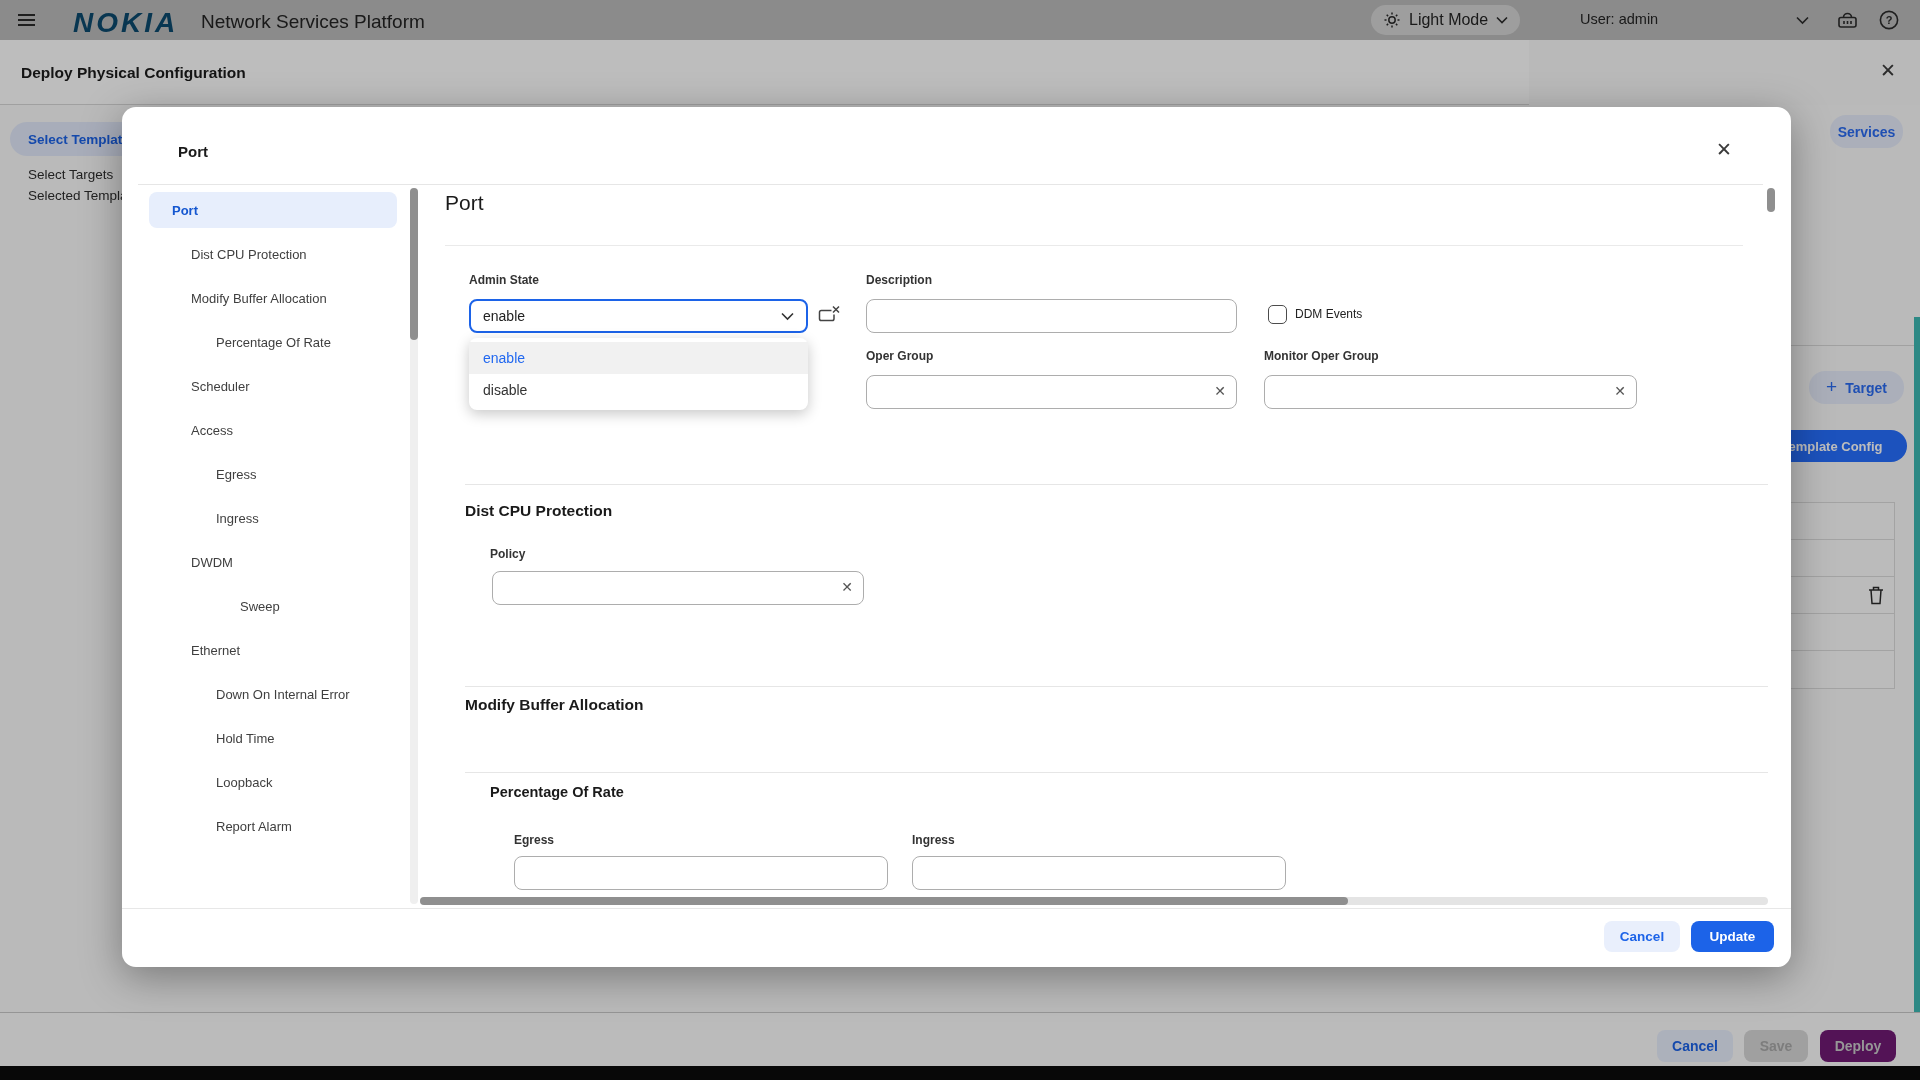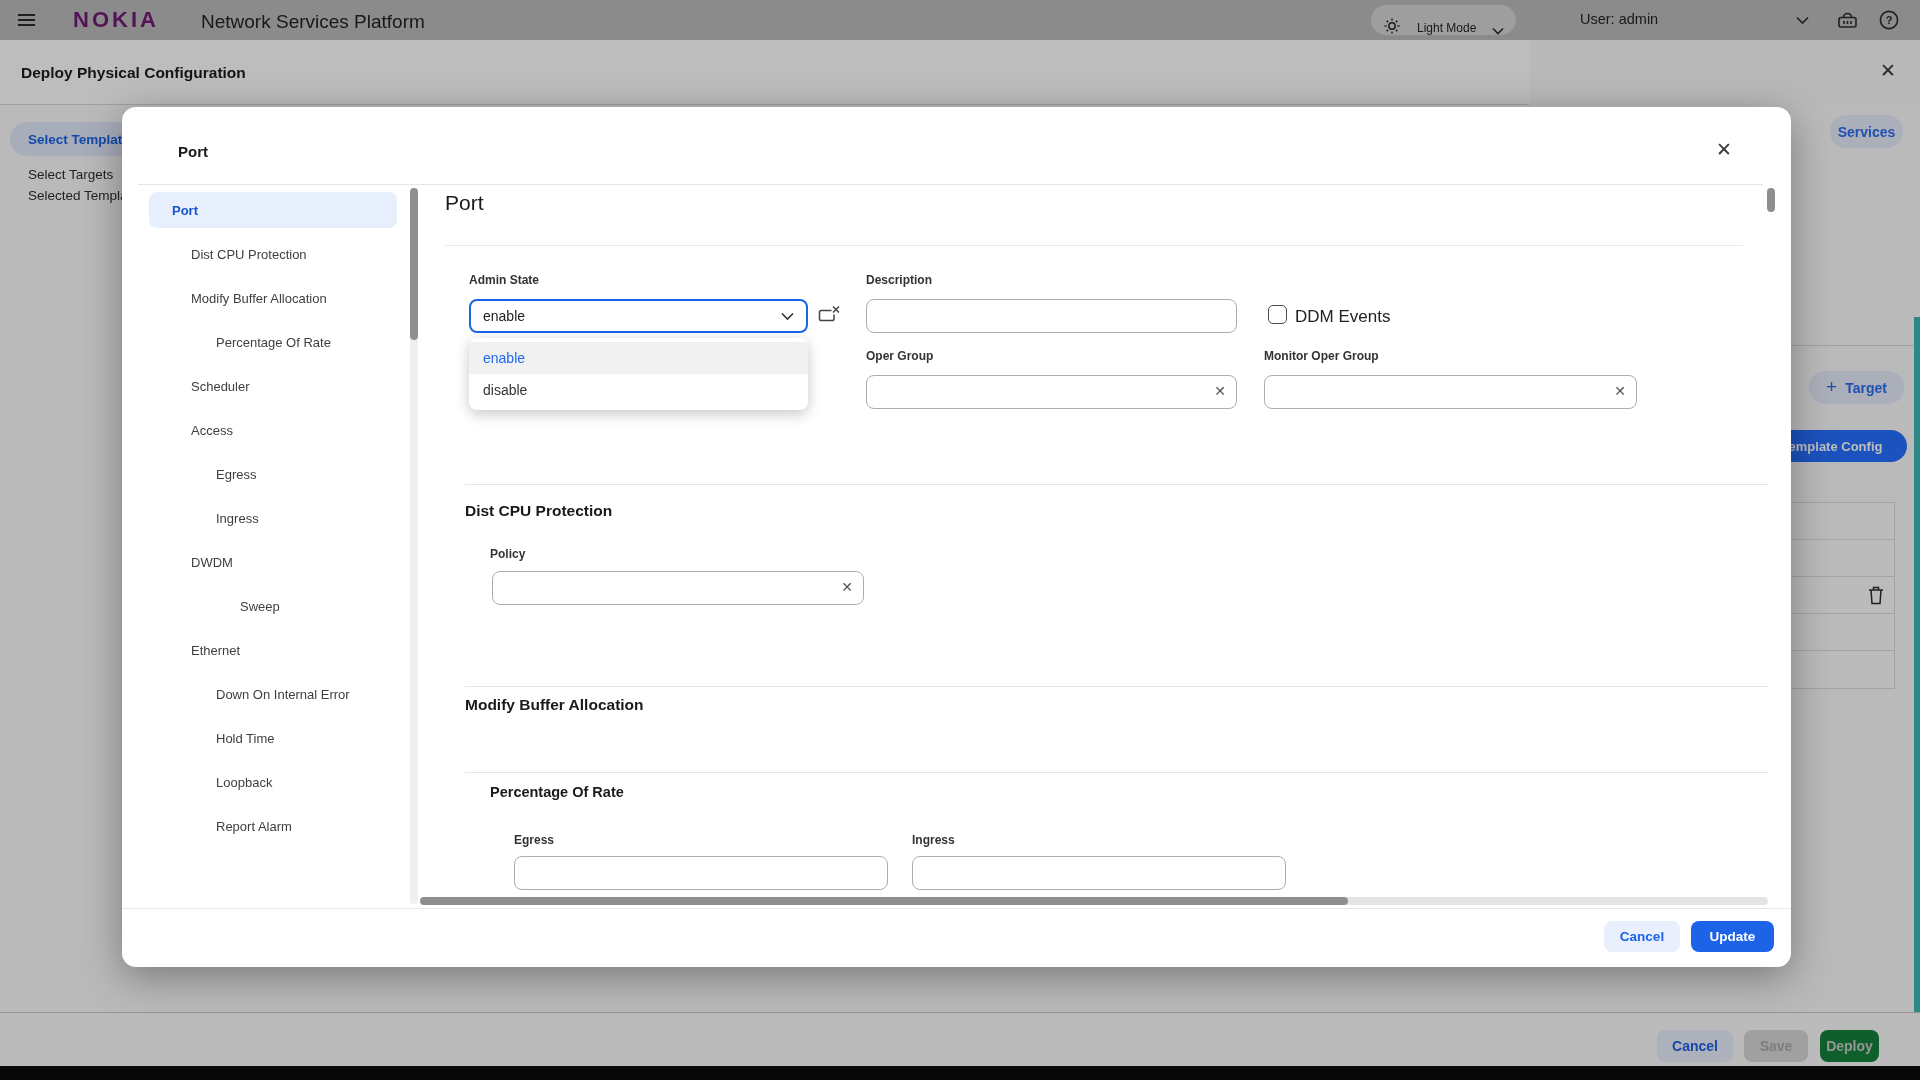--- a/index.html
+++ b/index.html
@@ -5,24 +5,24 @@
   * { margin:0; padding:0; box-sizing:border-box; }
   html,body { background:#666; }
   body { font-family:"Liberation Sans", sans-serif; }
   .screen { position:relative; width:1920px; height:1080px; background:#fafafa; overflow:hidden; }
   .abs { position:absolute; }
 
   
   .topbar { position:absolute; left:0; top:0; width:1920px; height:40px; background:#bcbcbc; }
   .hamburger { position:absolute; left:18px; top:11px; width:17px; height:17px; cursor:pointer; }
   .hamburger span { display:block; height:2px; background:#2b2b2b; margin:3px 0; }
-  .brand { position:absolute; left:73px; top:7px; font-size:22px; font-weight:bold; letter-spacing:3px; color:#701a75; }
+  .brand { position:absolute; left:73px; top:7px; font-size:28px; font-weight:bold; letter-spacing:3px; color:#0c4a6e;font-style:italic; }
   .app-title { position:absolute; left:201px; top:11px; font-size:19px; color:#242424; }
   .theme-pill { position:absolute; left:1371px; top:5px; height:30px; padding:0 12px; border-radius:15px;
-    background:#d6d6d6; display:flex; align-items:flex-end; gap:16px; font-size:12px; color:#242424; cursor:pointer; }
+    background:#d6d6d6; display:flex; align-items:center; gap:8px; font-size:16px; color:#242424; cursor:pointer; }
   .user-label { position:absolute; left:1580px; top:11px; font-size:14.5px; color:#242424; }
   .tb-ic { position:absolute; top:9px; cursor:pointer; }
 
   .band { position:absolute; left:0; top:40px; width:1529px; height:65px; background:#ffffff; border-bottom:1px solid #d8d8d8; }
   .band-title { position:absolute; left:21px; top:24px; font-size:15.5px; font-weight:bold; color:#1c1c1c; }
   .xclose { font-size:19px; color:#3a3a3a; cursor:pointer; line-height:1; }
 
   .pagebody { position:absolute; left:0; top:105px; width:1920px; height:907px; background:#fbfbfb; }
   .step-pill { position:absolute; left:10px; top:17px; width:150px; height:34px; border-radius:17px;
     background:#e3eafb; color:#1c63e8; font-weight:bold; font-size:13.5px; display:flex; align-items:center; padding-left:18px; cursor:pointer; }
@@ -35,21 +35,21 @@
   .tgt-row { height:37px; background:#fdfdfd; border-bottom:1px solid #dcdcdc; display:flex; align-items:center; justify-content:flex-end; padding-right:8px; }
   .tgt-row:last-child { border-bottom:none; }
   .teal-strip { position:absolute; left:1914px; top:212px; width:6px; height:749px; background:#3db9b4; }
   .hline { position:absolute; height:1px; background:#d9d9d9; }
 
   .pagefooter { position:absolute; left:0; top:1012px; width:1920px; height:54px; background:#fdfdfd; border-top:1px solid #c9c9c9; }
   .pf-btn { position:absolute; top:17px; height:32px; border-radius:8px; font-weight:bold; font-size:14px;
     display:flex; align-items:center; justify-content:center; cursor:pointer; }
   .pf-cancel { left:1657px; width:76px; background:#e9effc; color:#1c63e8; }
   .pf-save { left:1744px; width:64px; background:#d8d8d8; color:#a9a9a9; }
-  .pf-deploy { left:1820px; width:59px; background:#15803d; color:#cbcbcb; }
+  .pf-deploy { left:1820px; width:76px; background:#701a75; color:#cbcbcb; }
   .bottombar { position:absolute; left:0; top:1066px; width:1920px; height:14px; background:#0b0b0b; }
 
   .dim { position:absolute; inset:0; background:rgba(0,0,0,0.26); z-index:5; }
 
   
   .modal { position:absolute; left:122px; top:107px; width:1669px; height:860px; background:#ffffff;
     border-radius:14px; box-shadow:0 10px 40px rgba(0,0,0,0.35); z-index:10; }
   .m-title { position:absolute; left:56px; top:36px; font-size:15px; font-weight:bold; color:#1a1a1a; }
   .m-close { position:absolute; left:1594px; top:33px; }
   .m-hdiv { position:absolute; left:16px; right:28px; top:77px; height:1px; background:#e6e6e6; }
@@ -77,21 +77,21 @@
   .combo { position:absolute; left:347px; top:192px; width:339px; height:34px; border:2px solid #1c63e8; border-radius:8px;
     background:#fff; display:flex; align-items:center; padding:0 12px; font-size:14px; color:#222; cursor:pointer; }
   .combo .chev { margin-left:auto; }
   .menu { position:absolute; left:347px; top:231px; width:339px; background:#fff; border-radius:8px;
     box-shadow:0 4px 14px rgba(0,0,0,0.22); padding:4px 0; z-index:3; }
   .opt { height:32px; display:flex; align-items:center; padding-left:14px; font-size:14px; color:#333; cursor:pointer; }
   .opt.selected { background:#f1f1f1; color:#2168f0; }
 
   .chkbox { position:absolute; left:1146px; top:198px; width:19px; height:19px; border:1.7px solid #4c4c4c;
     border-radius:5px; background:#fff; cursor:pointer; }
-  .chklabel { position:absolute; left:1173px; top:200px; font-size:17px; color:#222; }
+  .chklabel { position:absolute; left:1173px; top:200px; font-size:12px; color:#222; }
 
   .sec-h { position:absolute; font-size:15.5px; font-weight:bold; color:#1a1a1a; }
   .sub-h { position:absolute; font-size:14.5px; font-weight:bold; color:#1a1a1a; }
 
   .hs-track { position:absolute; left:298px; top:790px; width:1348px; height:8px; background:#e4e4e4; border-radius:4px; }
   .hs-thumb { position:absolute; left:298px; top:790px; width:928px; height:8px; background:#8f8f8f; border-radius:4px; cursor:grab; }
   .m-bdiv { position:absolute; left:0; right:0; top:801px; height:1px; background:#e7e7e7; }
   .m-btn { position:absolute; top:814px; height:31px; border-radius:8px; font-size:13.5px; font-weight:bold;
     display:flex; align-items:center; justify-content:center; cursor:pointer; }
   .m-cancel { left:1482px; width:76px; background:#e9effc; color:#1c63e8; }

